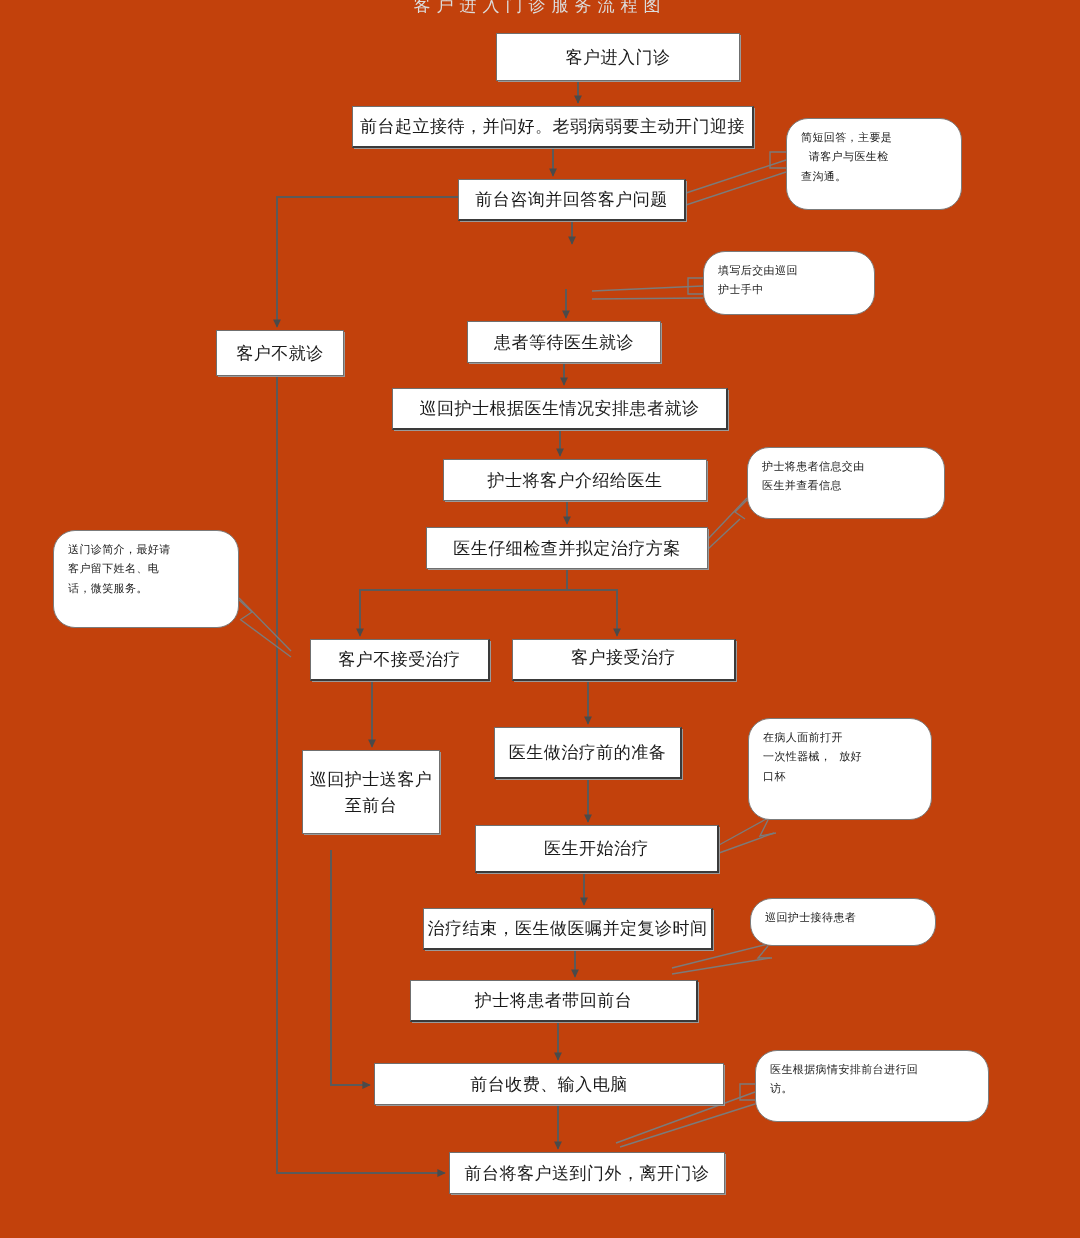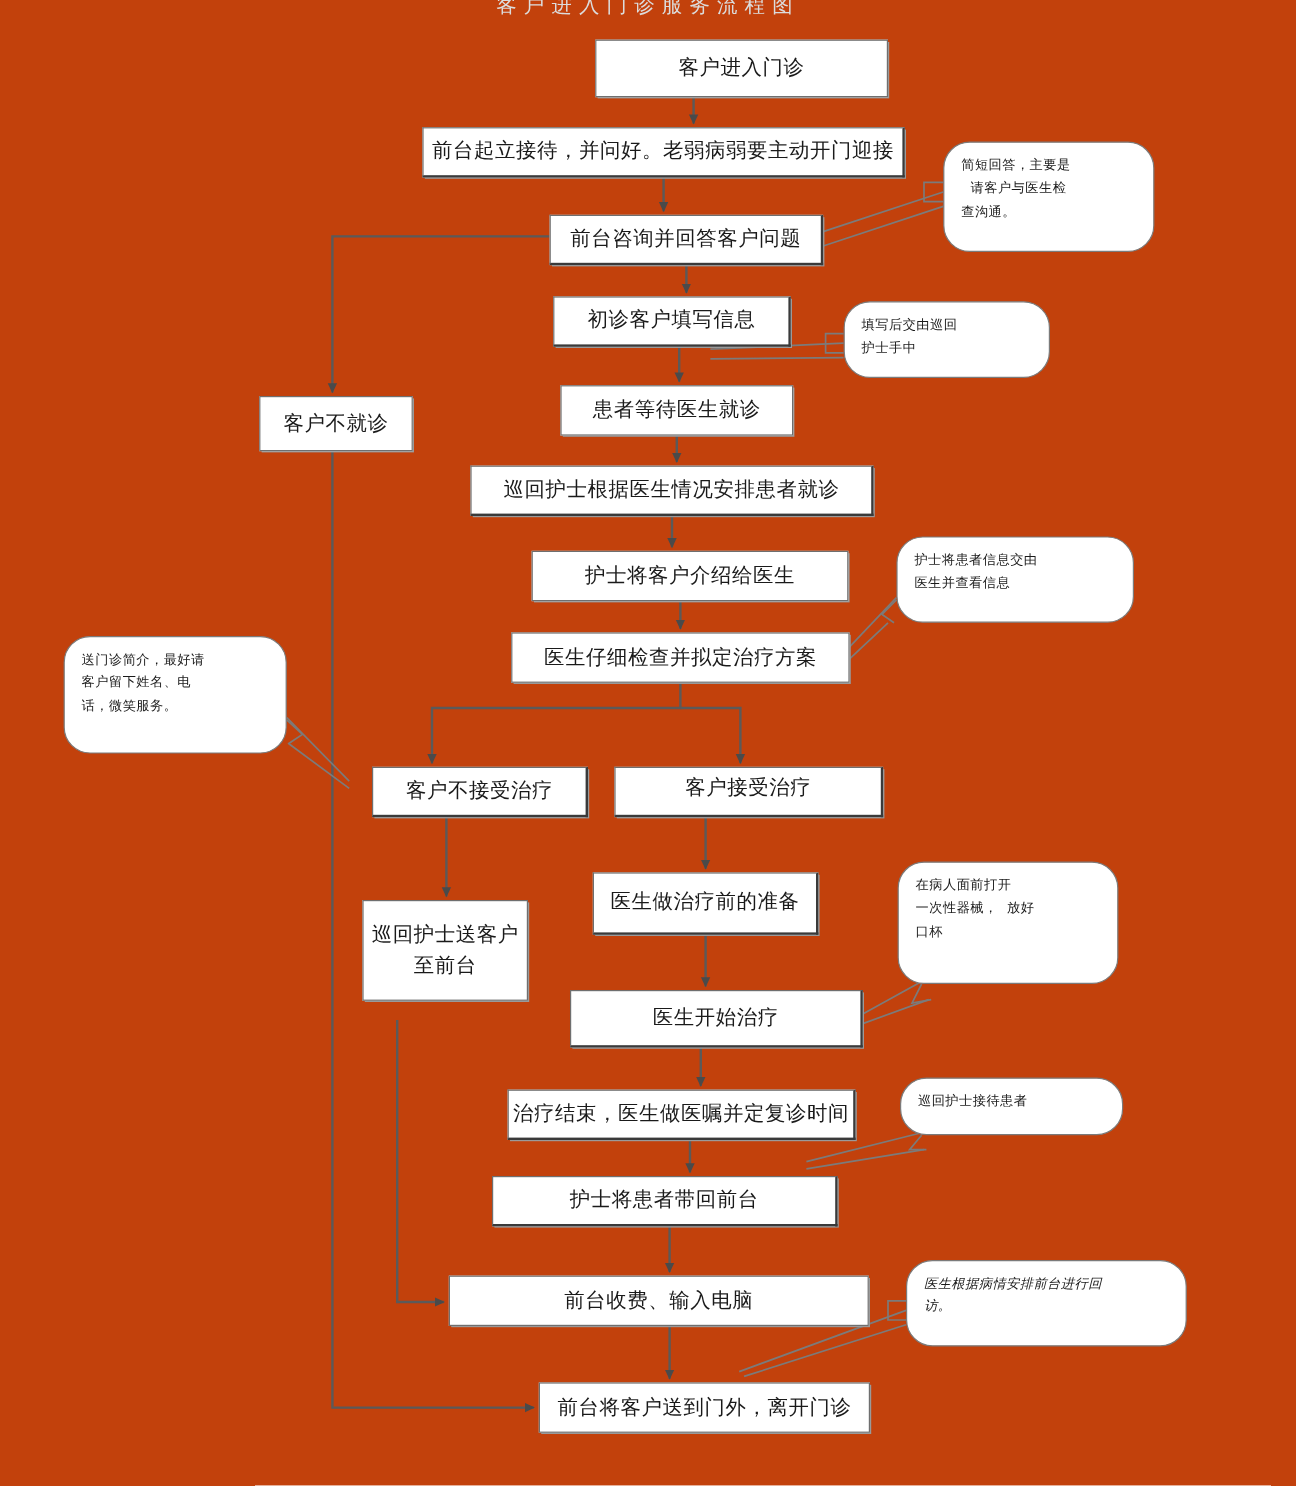--- a/index.html
+++ b/index.html
@@ -146,21 +146,20 @@
       <path d="M755,1104 L620,1147"></path>
     </g>
   </svg>
 
   <div class="node" style="left:456px; top:33px; width:244px; height:48px;margin-left:40px;">客户进入门诊</div>
 
   <div class="node thick" style="left:352px; top:106px; width:402px; height:42px;">前台起立接待，并问好。老弱病弱要主动开门迎接</div>
 
   <div class="node thick" style="left:458px; top:179px; width:228px; height:42px;">前台咨询并回答客户问题</div>
 
-  <div class="node thick" style="left:461px; top:247px; width:198px; height:42px;">初诊客户填写信息</div>
 
   <div class="node" style="left:467px; top:321px; width:194px; height:42px;">患者等待医生就诊</div>
 
   <div class="node thick" style="left:392px; top:388px; width:336px; height:42px;">巡回护士根据医生情况安排患者就诊</div>
 
   <div class="node" style="left:443px; top:459px; width:264px; height:42px;">护士将客户介绍给医生</div>
 
   <div class="node" style="left:426px; top:527px; width:282px; height:42px;">医生仔细检查并拟定治疗方案</div>
 
   <div class="node" style="left:216px; top:330px; width:128px; height:46px;">客户不就诊</div>
@@ -209,18 +208,18 @@
   <div class="callout" style="left:748px; top:718px; width:184px; min-height:102px;">
     <span class="ln">在病人面前打开</span>
     <span class="ln">一次性器械，  放好</span>
     <span class="ln">口杯</span>
   </div>
 
   <div class="callout" style="left:750px; top:898px; width:186px; min-height:48px;">
     <span class="ln">巡回护士接待患者</span>
   </div>
 
-  <div class="callout" style="left:755px; top:1050px; width:234px; min-height:72px;font-style:italic;">
+  <div class="callout" style="left:755px; top:1050px; width:234px; min-height:72px;">
     <span class="ln">医生根据病情安排前台进行回</span>
     <span class="ln">访。</span>
   </div>
 
 </div>
 
 </body></html>

